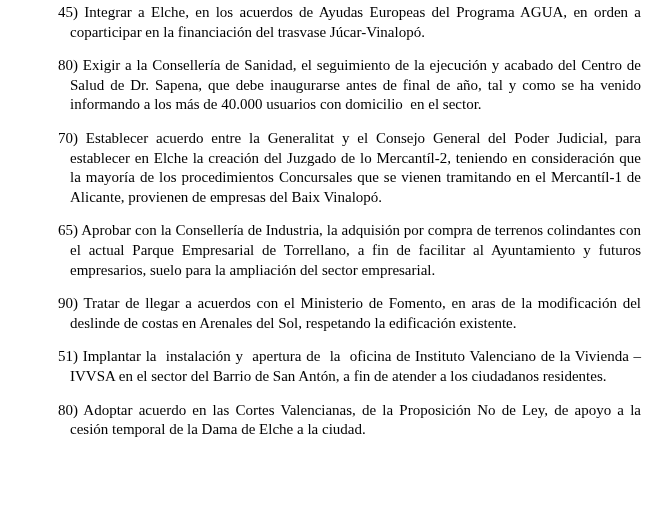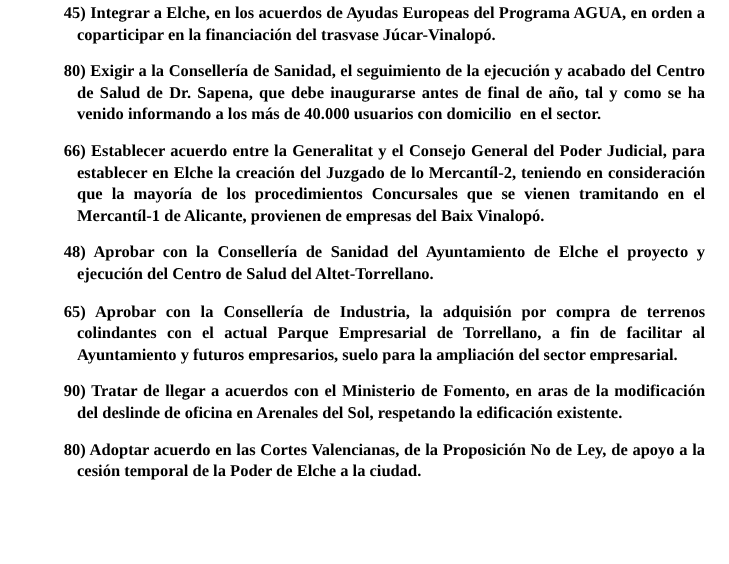--- a/index.html
+++ b/index.html
@@ -18,42 +18,41 @@
     font-family: "Liberation Serif", "DejaVu Serif", serif;
     font-size: 15px;
     line-height: 19.6px;
     color: #000000;
   }
   .item {
     margin: 0 16px 14px 0;
     padding-left: 12px;      
     text-indent: -12px;      
     text-align: justify;
-    font-weight: bold;
   }
   .num {
     white-space: nowrap;
   }
   .body {
     
   }
 </style>
 </head>
 <body>
 
 <div class="page">
 
   <p class="item"><span class="num">45)</span> <span class="body">Integrar a Elche, en los acuerdos de Ayudas Europeas del Programa AGUA, en orden a coparticipar en la financiación del trasvase Júcar-Vinalopó.</span></p>
 
   <p class="item"><span class="num">80)</span> <span class="body">Exigir a la Consellería de Sanidad, el seguimiento de la ejecución y acabado del Centro de Salud de Dr. Sapena, que debe inaugurarse antes de final de año, tal y como se ha venido informando a los más de 40.000 usuarios con domicilio&nbsp; en el sector.</span></p>
 
-  <p class="item"><span class="num">66)</span> <span class="body">Establecer acuerdo entre la Generalitat y el Consejo General del Poder Judicial, para establecer en Elche la creación del Juzgado de lo Mercantíl-2, teniendo en consideración que la mayoría de los procedimientos Concursales que se vienen tramitando en el Mercantíl-1 de Alicante, provienen de empresas del Baix Vinalopó.</span></p>
+  <p class="item"><span class="num">70)</span> <span class="body">Establecer acuerdo entre la Generalitat y el Consejo General del Poder Judicial, para establecer en Elche la creación del Juzgado de lo Mercantíl-2, teniendo en consideración que la mayoría de los procedimientos Concursales que se vienen tramitando en el Mercantíl-1 de Alicante, provienen de empresas del Baix Vinalopó.</span></p>
 
-  <p class="item"><span class="num">48)</span> <span class="body">Aprobar con la Consellería de Sanidad del Ayuntamiento de Elche el proyecto y ejecución del Centro de Salud del Altet-Torrellano.</span></p>
 
   <p class="item"><span class="num">65)</span> <span class="body">Aprobar con la Consellería de Industria, la adquisión por compra de terrenos colindantes con el actual Parque Empresarial de Torrellano, a fin de facilitar al Ayuntamiento y futuros empresarios, suelo para la ampliación del sector empresarial.</span></p>
 
-  <p class="item"><span class="num">90)</span> <span class="body">Tratar de llegar a acuerdos con el Ministerio de Fomento, en aras de la modificación del deslinde de oficina en Arenales del Sol, respetando la edificación existente.</span></p>
+  <p class="item"><span class="num">90)</span> <span class="body">Tratar de llegar a acuerdos con el Ministerio de Fomento, en aras de la modificación del deslinde de costas en Arenales del Sol, respetando la edificación existente.</span></p>
 
+  <p class="item"><span class="num">51)</span> <span class="body">Implantar la&nbsp; instalación y&nbsp; apertura de&nbsp; la&nbsp; oficina de Instituto Valenciano de la Vivienda –IVVSA en el sector del Barrio de San Antón, a fin de atender a los ciudadanos residentes.</span></p>
 
-  <p class="item"><span class="num">80)</span> <span class="body">Adoptar acuerdo en las Cortes Valencianas, de la Proposición No de Ley, de apoyo a la cesión temporal de la Poder de Elche a la ciudad.</span></p>
+  <p class="item"><span class="num">80)</span> <span class="body">Adoptar acuerdo en las Cortes Valencianas, de la Proposición No de Ley, de apoyo a la cesión temporal de la Dama de Elche a la ciudad.</span></p>
 
 </div>
 
 </body></html>

